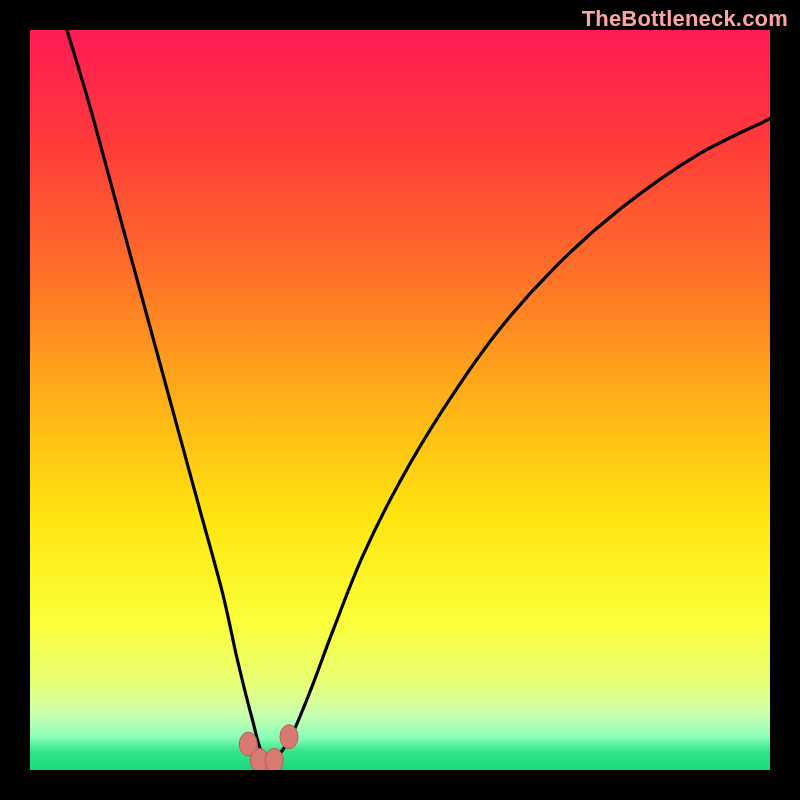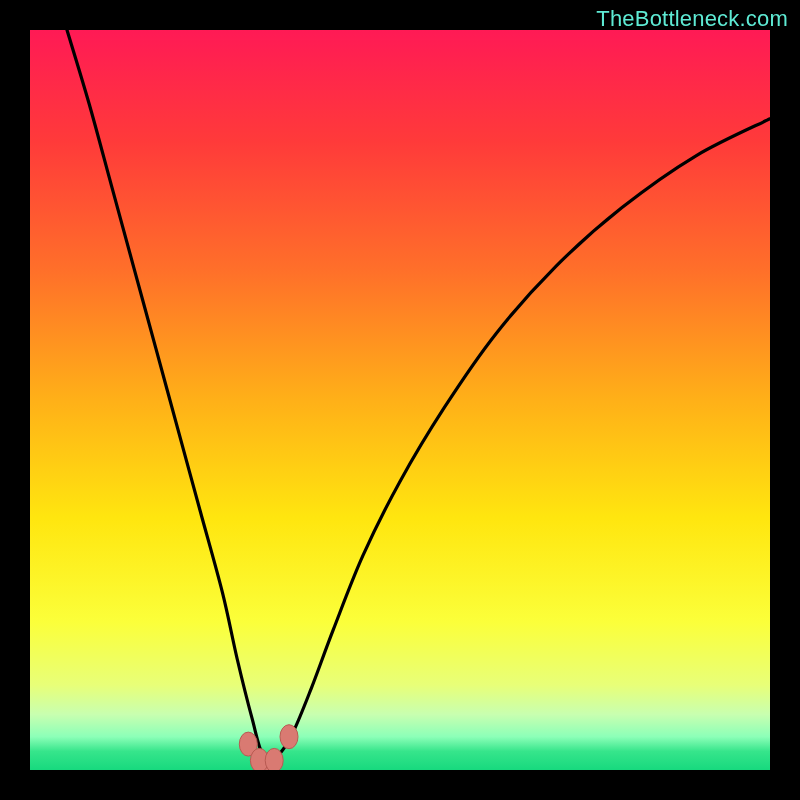--- a/index.html
+++ b/index.html
@@ -21,23 +21,23 @@
     left: 30px;
     top: 30px;
     width: 740px;
     height: 740px;
     overflow: hidden;
   }
   .watermark {
     position: absolute;
     top: 6px;
     right: 12px;
-    color: #5eead4;
+    color: #fca5a5;
     font-size: 22px;
-    font-weight: 400;
+    font-weight: 700;
     letter-spacing: 0.2px;
     user-select: none;
   }
   svg { display: block; }
 </style>
 </head>
 <body>
 
 <div class="frame">
   <div class="watermark">TheBottleneck.com</div>

